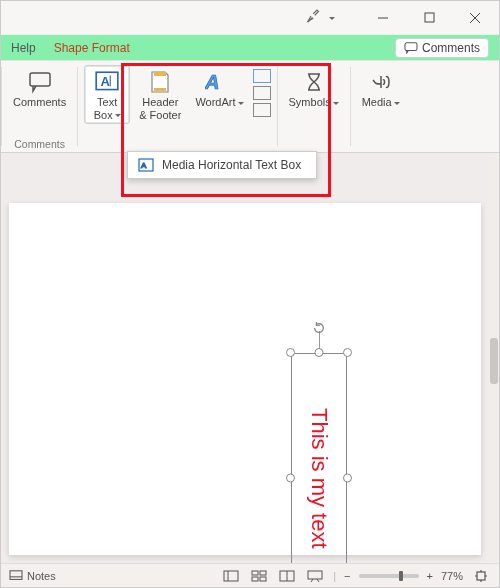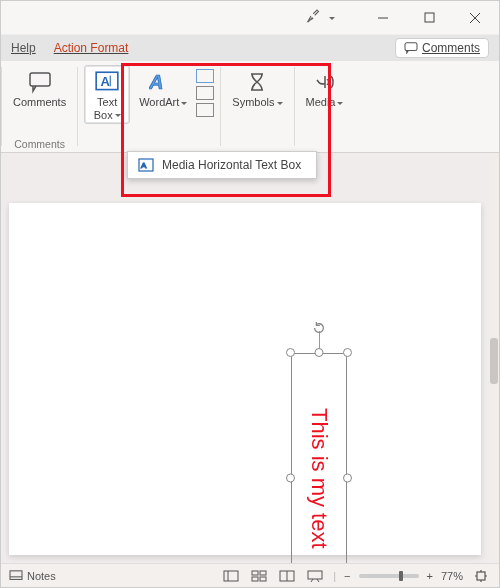--- a/index.html
+++ b/index.html
@@ -5,21 +5,21 @@
   * { box-sizing: border-box; margin: 0; padding: 0; font-family: "Segoe UI", Arial, sans-serif; }
   body { width: 500px; height: 588px; background: #fff; border: 1px solid #ccc; position: relative; overflow: hidden; font-size: 12px; color: #444; }
 
   
   .titlebar { height: 34px; display: flex; align-items: center; justify-content: flex-end; padding: 0 6px; background: #f8f6f5; border-bottom: 1px solid #eee; }
   .title-right { display: flex; align-items: center; gap: 10px; }
   .title-mid { display:flex; align-items:center; gap:4px; margin-right: 30px;}
   .sys-btn { width: 36px; height: 28px; display: flex; align-items: center; justify-content: center; }
 
   
-  .tabsrow { height: 26px; display: flex; align-items: center; justify-content: space-between; padding: 0 10px; background: #e5e5e5; border-bottom: 1px solid #e6e3e1; text-decoration: underline; }
+  .tabsrow { height: 26px; display: flex; align-items: center; justify-content: space-between; padding: 0 10px; background: #86efac; border-bottom: 1px solid #e6e3e1; }
   .tabs-left { display: flex; gap: 18px; }
   .tab { font-size: 12px; color: #555; }
   .tab.active { color: #c43e1c; }
   .tabs-right { display: flex; gap: 6px; align-items: center; }
   .pillbtn { display: flex; align-items: center; gap: 4px; padding: 2px 8px; border: 1px solid #d0d0d0; border-radius: 4px; font-size: 12px; background: #fff; }
   .sharebtn { background: #c43e1c; color: #fff; border-color: #c43e1c; }
 
   
   .ribbon { height: 92px; display: flex; background: #f8f6f5; border-bottom: 1px solid #d6d2cf; position: relative; }
   .group { display: flex; flex-direction: column; align-items: center; padding: 4px 6px 2px 6px; }
@@ -94,21 +94,21 @@
           <line x1="1" y1="1" x2="11" y2="11" stroke="#444"></line>
           <line x1="11" y1="1" x2="1" y2="11" stroke="#444"></line>
         </svg>
       </div>
   </div>
 </div>
 
 <div class="tabsrow">
   <div class="tabs-left">
     <span class="tab">Help</span>
-    <span class="tab active">Action Format</span>
+    <span class="tab active">Shape Format</span>
   </div>
   <div class="tabs-right">
     <div class="pillbtn">
       <svg width="14" height="12" viewBox="0 0 16 14" fill="none" stroke="#555" stroke-width="1.2">
           <rect x="1" y="1" width="14" height="9" rx="2"></rect>
           <path d="M5 10l-2 3v-3"></path>
         </svg>
       <span>Comments</span>
     </div>
   </div>
@@ -137,20 +137,31 @@
               <rect x="2" y="3" width="20" height="16" fill="none" stroke="#2668b5" stroke-width="1.5"></rect>
               <text x="6" y="16" font-size="12" fill="#2668b5" font-family="Arial" font-weight="bold">A</text>
               <line x1="15" y1="6" x2="15" y2="16" stroke="#2668b5" stroke-width="1"></line>
             </svg>
           </span>
         <span class="lbl chev" style="white-space:pre;">Text
 Box</span>
       </div>
       <div class="bigbtn">
         <span class="i">
+            <svg width="24" height="24" viewBox="0 0 24 24" fill="none">
+              <path d="M4 2h13l3 3v17H4z" fill="#fff" stroke="#888" stroke-width="1.2"></path>
+              <rect x="6" y="2" width="12" height="4" fill="#e6b84c"></rect>
+              <rect x="6" y="18" width="12" height="3" fill="#e6b84c"></rect>
+            </svg>
+          </span>
+        <span class="lbl" style="white-space:pre;">Header
+&amp; Footer</span>
+      </div>
+      <div class="bigbtn">
+        <span class="i">
             <svg width="28" height="24">
               <text x="0" y="19" font-size="20" font-weight="bold" fill="#5a9de0" stroke="#2668b5" stroke-width="0.7" font-style="italic" font-family="Arial">A</text>
             </svg>
           </span>
         <span class="lbl chev">WordArt</span>
       </div>
       <div class="tiny-col">
         <div class="tiny"></div>
         <div class="tiny t2"></div>
         <div class="tiny t2"></div>

